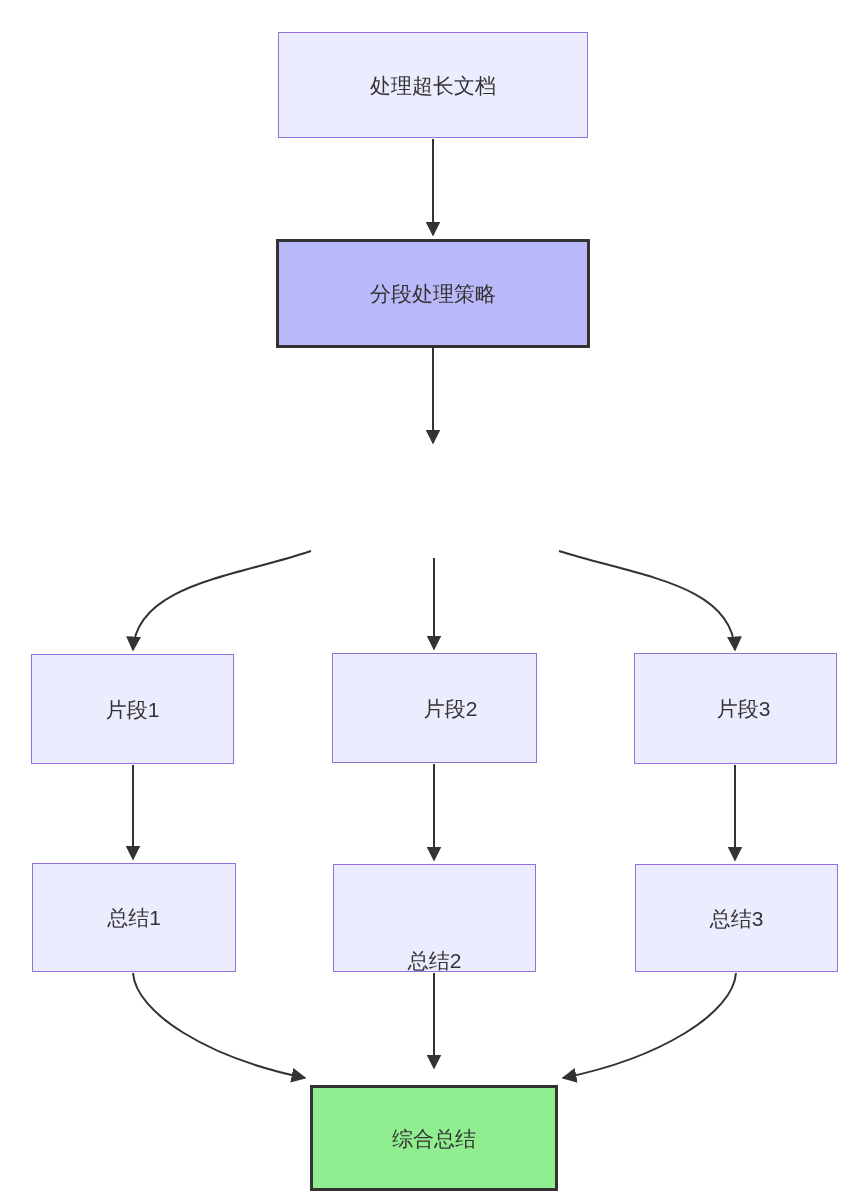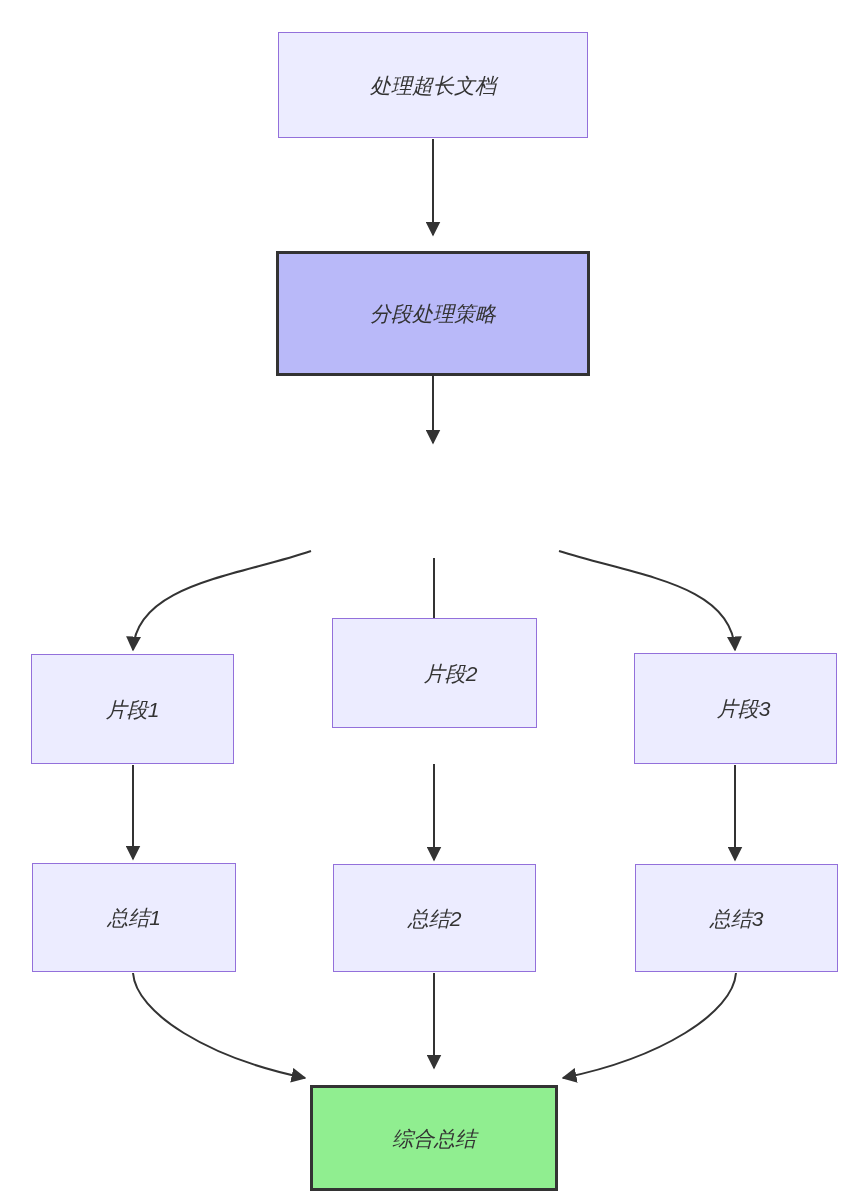--- a/index.html
+++ b/index.html
@@ -15,21 +15,20 @@
   }
   * { margin: 0; padding: 0; box-sizing: border-box; }
   html, body { background: var(--background); }
   .canvas {
     position: relative;
     width: 852px;
     height: 1196px;
     background: var(--background);
     font-family: "Liberation Sans", "DejaVu Sans", sans-serif;
     overflow: hidden;
-    font-style: italic;
   }
   .edges {
     position: absolute;
     inset: 0;
     width: 852px;
     height: 1196px;
     pointer-events: none;
   }
   .edges path.flow {
     fill: none;
@@ -80,42 +79,42 @@
     <path class="flow" d="M735,765 L735,860" marker-end="url(#arrow)"></path>
     <path class="flow" d="M133,973 C136,1013 208,1058 305,1078" marker-end="url(#arrow)"></path>
     <path class="flow" d="M434,973 L434,1068" marker-end="url(#arrow)"></path>
     <path class="flow" d="M736,973 C733,1013 661,1058 563,1078" marker-end="url(#arrow)"></path>
   </svg>
 
   <div class="node" style="left:278px; top:32px; width:310px; height:106px;">
     <span>处理超长文档</span>
   </div>
 
-  <div class="node node--highlight" style="left:276px; top:251px; width:314px; height:125px;">
+  <div class="node node--highlight" style="left:276px; top:239px; width:314px; height:109px;">
     <span>分段处理策略</span>
   </div>
 
 
   <div class="node" style="left:31px; top:654px; width:203px; height:110px;">
     <span>片段1</span>
   </div>
 
-  <div class="node" style="left:332px; top:618px; width:205px; height:110px;padding-left:32px;">
+  <div class="node" style="left:332px; top:653px; width:205px; height:110px;padding-left:32px;">
     <span>片段2</span>
   </div>
 
   <div class="node" style="left:634px; top:653px; width:203px; height:111px;padding-left:16px;">
     <span>片段3</span>
   </div>
 
   <div class="node" style="left:32px; top:863px; width:204px; height:109px;">
     <span>总结1</span>
   </div>
 
-  <div class="node" style="left:333px; top:864px; width:203px; height:108px;">
+  <div class="node" style="left:333px; top:864px; width:203px; height:108px;align-items:flex-end;">
     <span>总结2</span>
   </div>
 
   <div class="node" style="left:635px; top:864px; width:203px; height:108px;">
     <span>总结3</span>
   </div>
 
   <div class="node node--success" style="left:310px; top:1072px; width:248px; height:106px;margin-top:13px;">
     <span>综合总结</span>
   </div>

